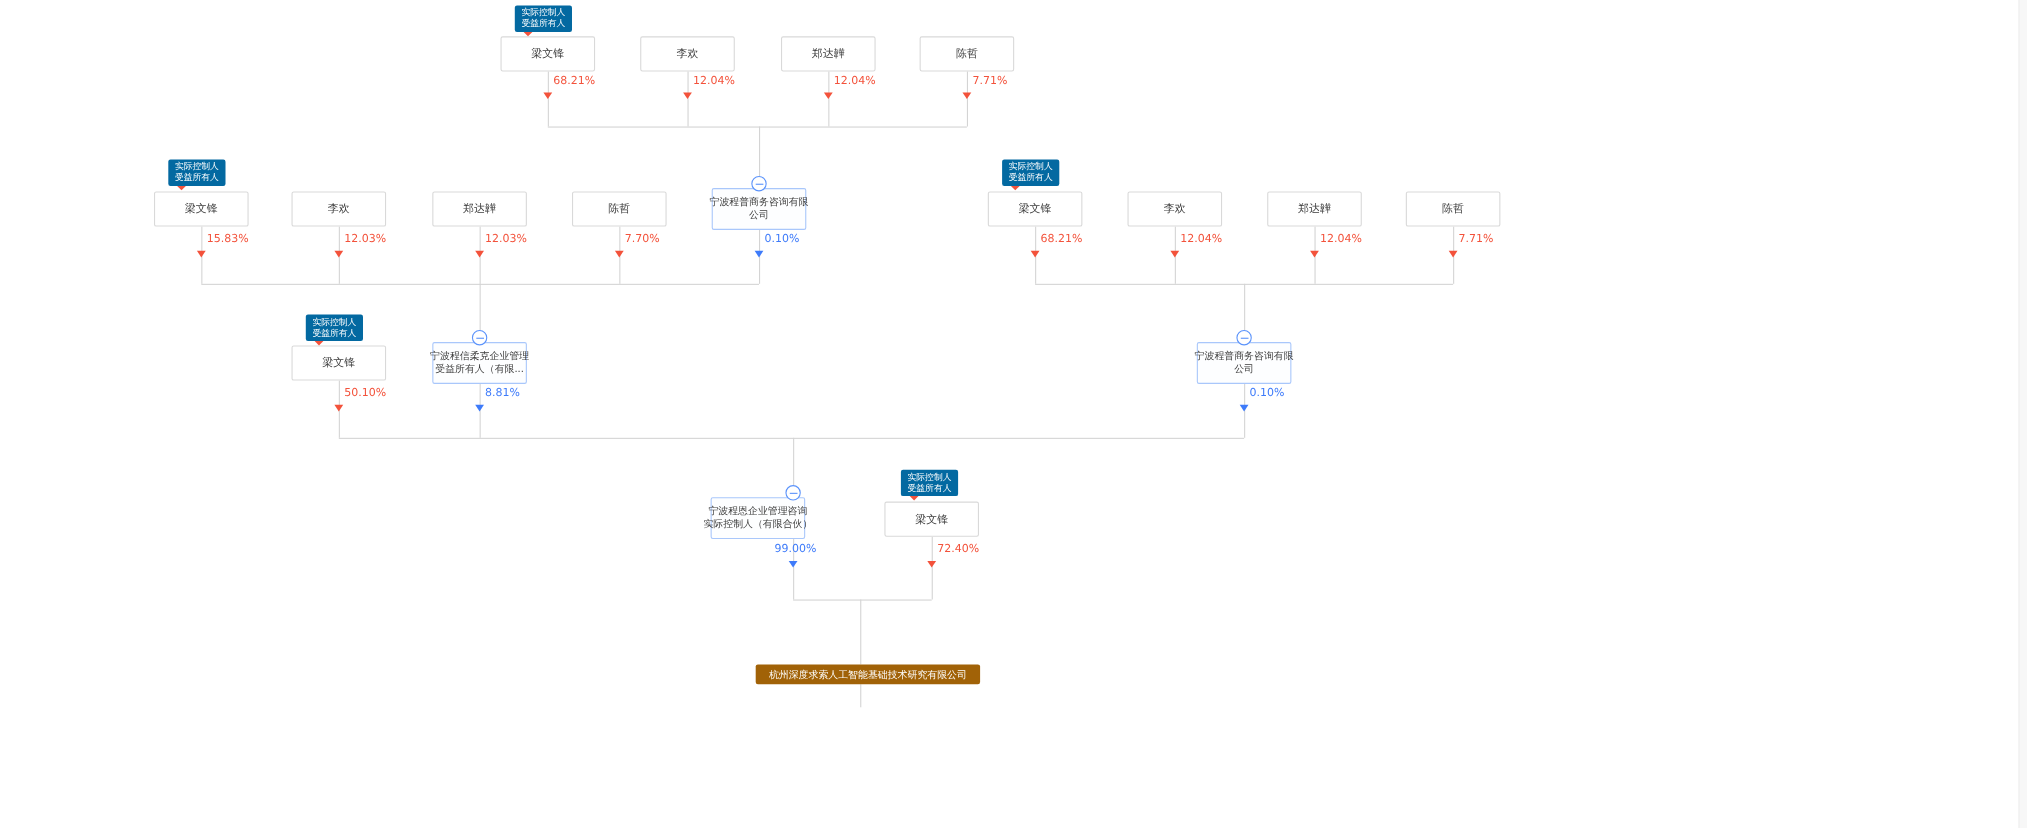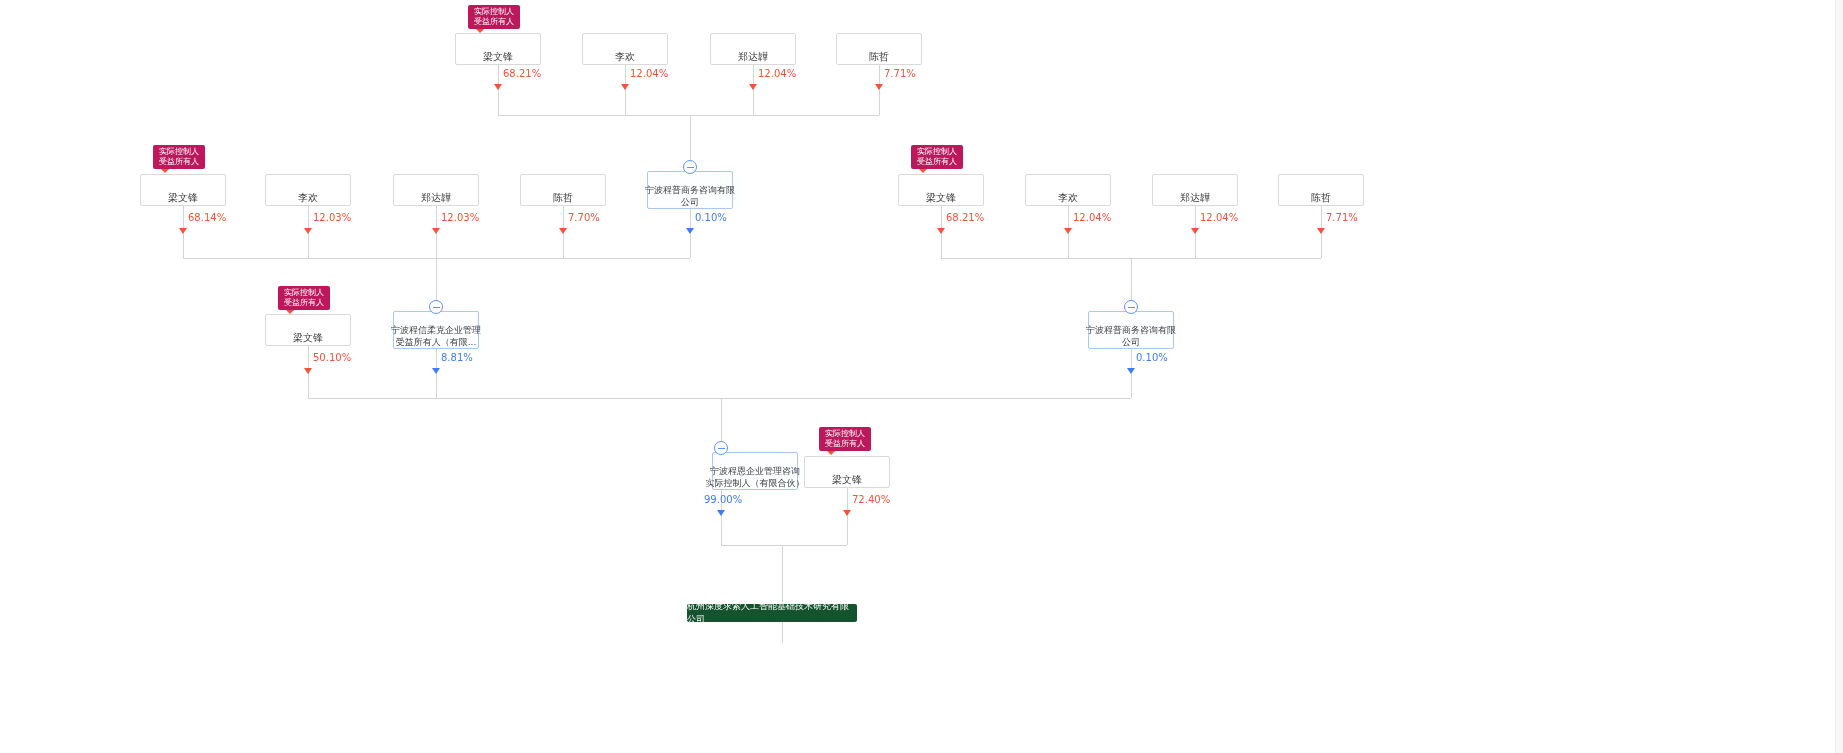--- a/index.html
+++ b/index.html
@@ -1,39 +1,39 @@
 <!DOCTYPE html>
 <html><head>
 <meta charset="utf-8">
 <style>
   * { margin:0; padding:0; box-sizing:border-box; }
   html,body { background:#ffffff; }
   body { font-family:"DejaVu Sans","Liberation Sans",sans-serif; color:#3c3c3c; }
   .stage { position:relative; width:1843px; height:753px; background:#ffffff; overflow:hidden; }
 
   .node { position:absolute; width:86px; background:#ffffff; border:1px solid #d9d9d9; border-radius:2px;
-          display:flex; flex-direction:column; align-items:center; justify-content:flex-end;
+          display:flex; flex-direction:column; align-items:center; justify-content:center;
           text-align:center; cursor:pointer; z-index:2; }
   .person { height:32px; font-size:10px; }
   .company { height:38px; border-color:#a9c7fb; background:#fdfeff; font-size:9px; line-height:12px; }
   .company span { white-space:nowrap; }
-  .target { position:absolute; width:170px; height:18px; background:#14532d; border-radius:2px; color:#fff;
+  .target { position:absolute; width:204px; height:18px; background:#a16207; border-radius:2px; color:#fff;
             font-size:9px; display:flex; align-items:center; justify-content:center; z-index:2; cursor:pointer; }
 
   .hl,.vl { position:absolute; background:#d4d4d4; z-index:0; }
   .hl { height:1px; } .vl { width:1px; }
 
   .pct { position:absolute; font-size:10px; z-index:1; white-space:nowrap; }
   .pct.r { color:#f3523b; } .pct.b { color:#3e7bfa; }
 
   .ar { position:absolute; width:0; height:0; border-left:4px solid transparent; border-right:4px solid transparent;
         border-top:6px solid #f3523b; z-index:1; }
   .ar.b { border-top-color:#3e7bfa; }
 
-  .badge { position:absolute; background:#be185d; color:#fff; font-size:8px; line-height:10px;
+  .badge { position:absolute; background:#0369a1; color:#fff; font-size:8px; line-height:10px;
            padding:2px 6px; border-radius:2px; text-align:center; z-index:3; white-space:nowrap; }
   .badge::after { content:""; position:absolute; left:8px; bottom:-4px; width:0; height:0;
            border-left:4px solid transparent; border-right:4px solid transparent; border-top:4px solid #f3523b; }
 
   .minus { position:absolute; width:14px; height:14px; border:1px solid #5b93fb; border-radius:50%;
            background:#fff; z-index:4; display:flex; align-items:center; justify-content:center; cursor:pointer; }
   .minus::after { content:""; width:7px; height:1px; background:#5b93fb; }
 
   .scroll-track { position:absolute; right:0; top:0; width:8px; height:753px; background:#f7f7f7;
            border-left:1px solid #eeeeee; z-index:5; }
@@ -98,21 +98,21 @@
   <div class="ar b" style="left:1127px;top:368px"></div>
 
   <div class="ar b" style="left:717px;top:510px"></div>
   <div class="ar" style="left:843px;top:510px"></div>
 
   <div class="pct r" style="left:503px;top:68px">68.21%</div>
   <div class="pct r" style="left:630px;top:68px">12.04%</div>
   <div class="pct r" style="left:758px;top:68px">12.04%</div>
   <div class="pct r" style="left:884px;top:68px">7.71%</div>
 
-  <div class="pct r" style="left:188px;top:212px">68.14%</div>
+  <div class="pct r" style="left:188px;top:212px">15.83%</div>
   <div class="pct r" style="left:313px;top:212px">12.03%</div>
   <div class="pct r" style="left:441px;top:212px">12.03%</div>
   <div class="pct r" style="left:568px;top:212px">7.70%</div>
   <div class="pct b" style="left:695px;top:212px">0.10%</div>
 
   <div class="pct r" style="left:946px;top:212px">68.21%</div>
   <div class="pct r" style="left:1073px;top:212px">12.04%</div>
   <div class="pct r" style="left:1200px;top:212px">12.04%</div>
   <div class="pct r" style="left:1326px;top:212px">7.71%</div>
 
@@ -192,21 +192,21 @@
     </div>
   <div class="node company" style="left:393px;top:311px">
     <span>宁波程信柔克企业管理</span>
     <span>受益所有人（有限...</span>
   </div>
   <div class="node company" style="left:1088px;top:311px">
     <span>宁波程普商务咨询有限</span>
     <span>公司</span>
   </div>
 
-  <div class="node company" style="left:712px;top:452px">
+  <div class="node company" style="left:646px;top:452px">
     <span>宁波程恩企业管理咨询</span>
     <span>实际控制人（有限合伙）</span>
   </div>
   <div class="node person" style="left:804px;top:456px">
       <span>梁文锋</span>
     </div>
 
   <div class="minus" style="left:683px;top:160px"></div>
   <div class="minus" style="left:429px;top:300px"></div>
   <div class="minus" style="left:1124px;top:300px"></div>

